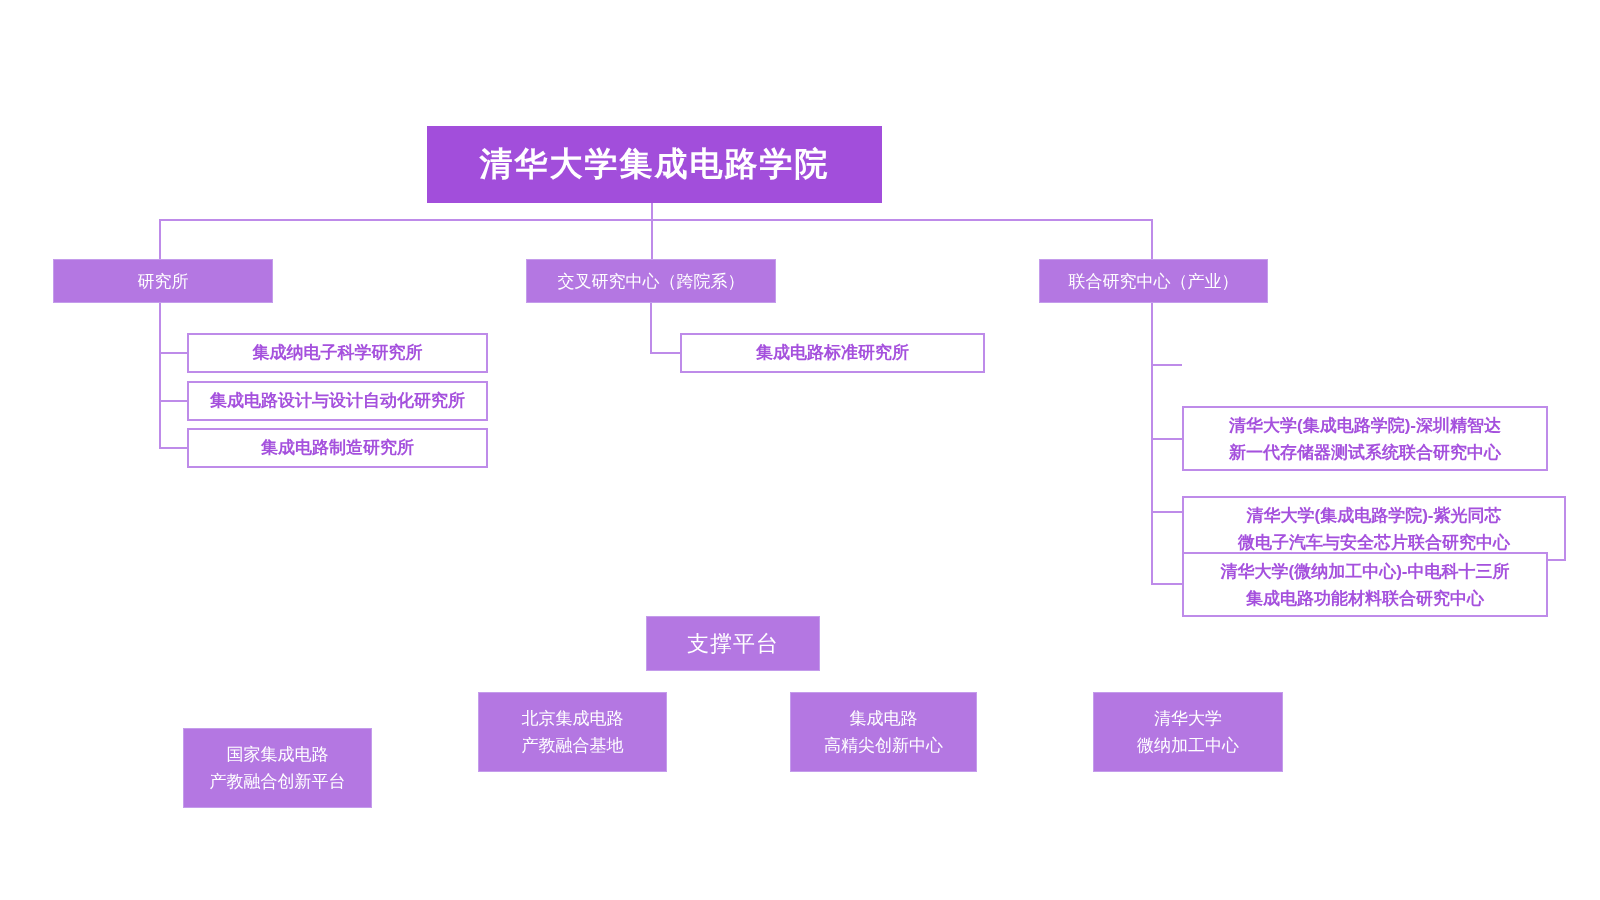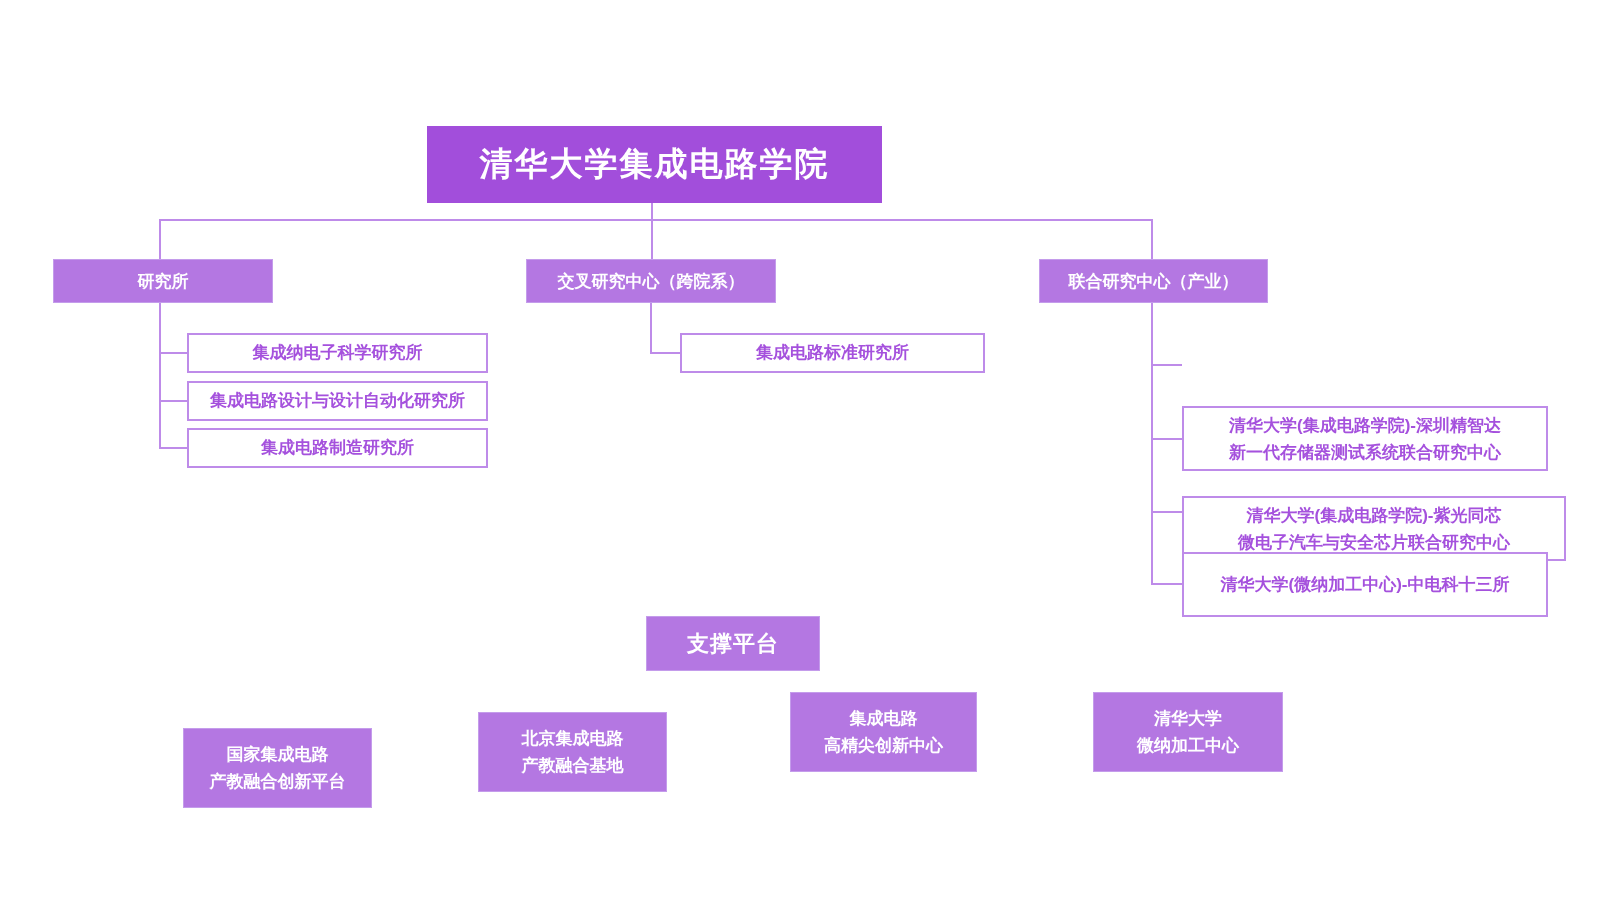--- a/index.html
+++ b/index.html
@@ -4,21 +4,21 @@
 <style>
   html,body{margin:0;padding:0;background:#fff;}
   body{font-family:"Liberation Sans","DejaVu Sans",sans-serif;}
   .canvas{position:relative;width:1600px;height:900px;background:#ffffff;overflow:hidden;}
 
   
   .line{position:absolute;background:#be8be9;}
 
   
   .node{position:absolute;display:flex;align-items:center;justify-content:center;
-        text-align:center;background:#b477e2;color:#ffffff;font-weight:bold;
+        text-align:center;background:#b477e2;color:#ffffff;font-weight:normal;
         font-size:17px;border:1px solid #c49ceb;box-sizing:border-box;}
 
   .title-node{position:absolute;display:flex;align-items:center;justify-content:center;
         background:#a24edb;color:#ffffff;font-weight:bold;font-size:33px;
         letter-spacing:2px;text-align:center;box-sizing:border-box;}
 
   
   .obox{position:absolute;display:flex;flex-direction:column;align-items:center;justify-content:center;
         background:#ffffff;border:2px solid #be8be9;color:#a551dd;font-weight:bold;
         font-size:17px;text-align:left;box-sizing:border-box;line-height:26px;}
@@ -66,29 +66,30 @@
   <div class="obox two-line" style="left:1182px;top:406px;width:366px;height:65px;">
     <span>清华大学(集成电路学院)-深圳精智达</span>
     <span>新一代存储器测试系统联合研究中心</span>
   </div>
   <div class="obox two-line" style="left:1182px;top:496px;width:384px;height:65px;">
     <span>清华大学(集成电路学院)-紫光同芯</span>
     <span>微电子汽车与安全芯片联合研究中心</span>
   </div>
   <div class="obox two-line" style="left:1182px;top:552px;width:366px;height:65px;">
     <span>清华大学(微纳加工中心)-中电科十三所</span>
+    <span>集成电路功能材料联合研究中心</span>
   </div>
 
   <div class="node support-node" style="left:646px;top:588px;width:174px;height:55px;margin-top:28px;">支撑平台</div>
 
   <div class="node two-line" style="left:183px;top:728px;width:189px;height:80px;">
     <span>国家集成电路</span>
     <span>产教融合创新平台</span>
   </div>
-  <div class="node two-line" style="left:478px;top:692px;width:189px;height:80px;margin-top:20px;">
+  <div class="node two-line" style="left:478px;top:692px;width:189px;height:80px;">
     <span>北京集成电路</span>
     <span>产教融合基地</span>
   </div>
   <div class="node two-line" style="left:790px;top:692px;width:187px;height:80px;">
     <span>集成电路</span>
     <span>高精尖创新中心</span>
   </div>
   <div class="node two-line" style="left:1093px;top:692px;width:190px;height:80px;">
     <span>清华大学</span>
     <span>微纳加工中心</span>

